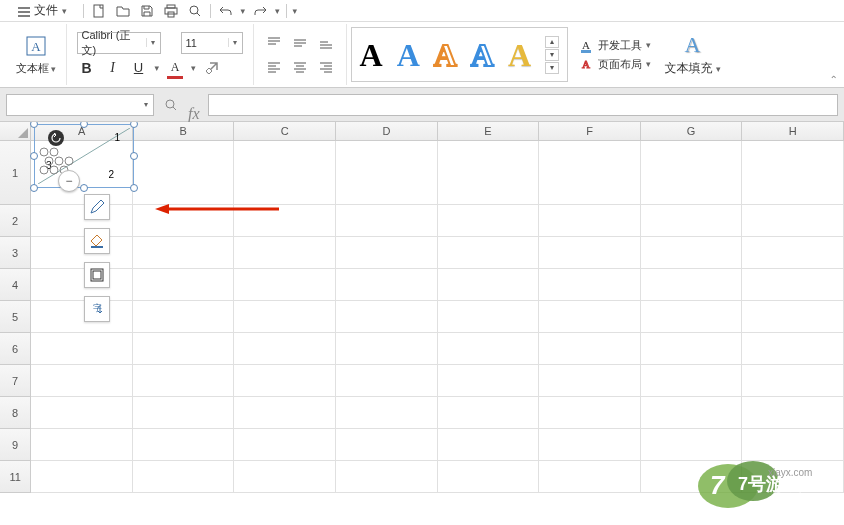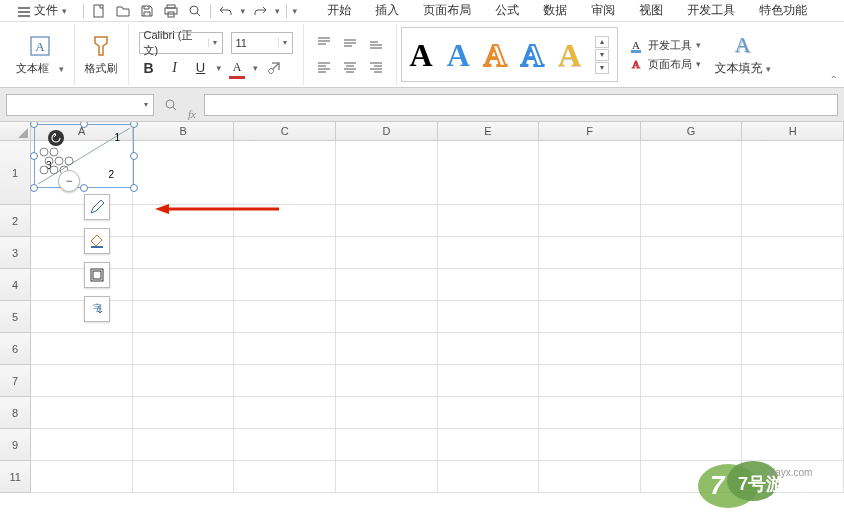--- a/index.html
+++ b/index.html
@@ -17,23 +17,23 @@
   .qat-btn svg { width: 14px; height: 14px; }
   .qat-sep { width: 1px; height: 14px; background: #ccc; }
   .tabs { display: flex; align-items: center; margin-left: 18px; gap: 0; }
   .tab { padding: 3px 12px; font-size: 12px; color: #333; cursor: pointer; }
   
   
   .ribbon { display: flex; align-items: stretch; height: 66px; background: #fff; border-bottom: 1px solid #ccc; padding: 2px 6px; position: relative; }
   .ribbon-group { display: flex; align-items: center; padding: 0 4px; border-right: 1px solid #e5e5e5; }
   .ribbon-big { display: flex; flex-direction: column; align-items: center; justify-content: center; padding: 4px 6px; cursor: pointer; gap: 2px; }
   .ribbon-big .icon-box { width: 26px; height: 26px; display: flex; align-items: center; justify-content: center; }
-  .ribbon-big .label { font-size: 11px; color: #333; display: flex; align-items: center; gap: 10px; }
+  .ribbon-big .label { font-size: 11px; color: #333; display: flex; align-items: center; gap: 2px; }
   .font-group { display: flex; flex-direction: column; gap: 4px; padding: 4px 6px; }
-  .font-row1 { display: flex; gap: 8px; }
+  .font-row1 { display: flex; gap: 20px; }
   .combo { display: flex; align-items: center; border: 1px solid #bbb; background: #fff; height: 22px; }
   .combo.font-name { width: 84px; }
   .combo.font-size { width: 62px; }
   .combo .val { flex: 1; padding: 0 4px; font-size: 11px; }
   .combo .arrow { width: 14px; text-align: center; font-size: 8px; color: #666; border-left: 1px solid #ddd; }
   .font-row2 { display: flex; gap: 6px; align-items: center; }
   .fr-btn { width: 20px; height: 20px; display: flex; align-items: center; justify-content: center; cursor: pointer; }
   .fr-btn.bold { font-weight: bold; font-size: 14px; }
   .fr-btn.italic { font-style: italic; font-family: serif; font-size: 14px; }
   .fr-btn.underline { text-decoration: underline; font-size: 13px; }
@@ -55,21 +55,21 @@
   .text-opt .ico { width: 16px; height: 14px; display: flex; align-items: center; justify-content: center; }
   .effects-big { display: flex; flex-direction: column; align-items: center; justify-content: center; padding: 4px 8px; cursor: pointer; gap: 2px; }
   .ribbon-collapse { position: absolute; right: 6px; bottom: 2px; font-size: 10px; color: #888; cursor: pointer; }
   
   
   .fbar-area { height: 34px; background: #e9e9e9; border-bottom: 1px solid #ccc; display: flex; align-items: center; padding: 0 6px; gap: 8px; }
   .name-box { width: 148px; height: 22px; background: #fff; border: 1px solid #bbb; display: flex; align-items: center; }
   .name-box .val { flex: 1; padding: 0 6px; font-size: 11px; }
   .name-box .arrow { width: 14px; text-align: center; font-size: 8px; color: #666; }
   .fb-btn { width: 18px; height: 18px; display: flex; align-items: center; justify-content: center; color: #555; cursor: pointer; }
-  .fx-label { font-style: italic; font-family: serif; color: #888; font-size: 11px; margin-top: 18px; }
+  .fx-label { font-style: italic; font-family: serif; color: #888; font-size: 16px; margin-top: 18px; }
   .formula-input { flex: 1; height: 22px; background: #fff; border: 1px solid #bbb; }
   
   
   .grid-wrap { position: relative; height: calc(525px - 22px - 66px - 34px); overflow: hidden; background: #fff; }
   .colheads { display: flex; height: 19px; background: linear-gradient(#f7f7f7,#ececec); border-bottom: 1px solid #ccc; }
   .corner { width: 32px; border-right: 1px solid #ccc; background: linear-gradient(#f7f7f7,#ececec); position: relative; }
   .corner::after { content: ""; position: absolute; right: 2px; bottom: 2px; border: 5px solid transparent; border-right-color: #aaa; border-bottom-color: #aaa; }
   .colhead { width: 104px; border-right: 1px solid #ccc; text-align: center; font-size: 11px; color: #555; line-height: 19px; }
   .rows { display: flex; flex-direction: column; }
   .row { display: flex; height: 32px; }
@@ -162,60 +162,39 @@
     <span class="chevron">▾</span>
     <span class="qat-btn">
         <svg viewBox="0 0 14 14">
           <path d="M10 3l3 3-3 3M13 6H5a3 3 0 00-3 3v2" fill="none" stroke="#555"></path>
         </svg>
       </span>
     <span class="chevron">▾</span>
     <div class="qat-sep"></div>
     <span class="chevron">▾</span>
   </div>
-  <div class="tabs">
-    <div class="tab">开始</div>
-    <div class="tab">插入</div>
-    <div class="tab">页面布局</div>
-    <div class="tab">公式</div>
-    <div class="tab">数据</div>
-    <div class="tab">审阅</div>
-    <div class="tab">视图</div>
-    <div class="tab">开发工具</div>
-    <div class="tab">特色功能</div>
-  </div>
 </div>
 
 <div class="ribbon">
 
   <div class="ribbon-group">
     <div class="ribbon-big">
       <span class="icon-box">
         <svg width="24" height="24" viewBox="0 0 24 24">
             <rect x="3" y="3" width="18" height="18" fill="none" stroke="#3b6ea5"></rect>
             <text x="12" y="17" text-anchor="middle" font-size="13" fill="#3b6ea5" font-family="serif">A</text>
           </svg>
       </span>
       <span class="label">
           <span>文本框</span> 
           <span class="chevron">▾</span>
         </span>
     </div>
   </div>
 
-  <div class="ribbon-group">
-    <div class="ribbon-big">
-      <span class="icon-box">
-        <svg width="24" height="24" viewBox="0 0 24 24">
-            <path d="M6 3h12v6l-4 3v9h-4v-9L6 9z" fill="none" stroke="#c97b2d" stroke-width="1.5"></path>
-          </svg>
-      </span>
-      <span class="label">格式刷</span>
-    </div>
-  </div>
 
   <div class="ribbon-group">
     <div class="font-group">
       <div class="font-row1">
         <div class="combo font-name">
           <span class="val">Calibri (正文)</span>
           <span class="arrow">▾</span>
         </div>
         <div class="combo font-size">
           <span class="val">11</span>

